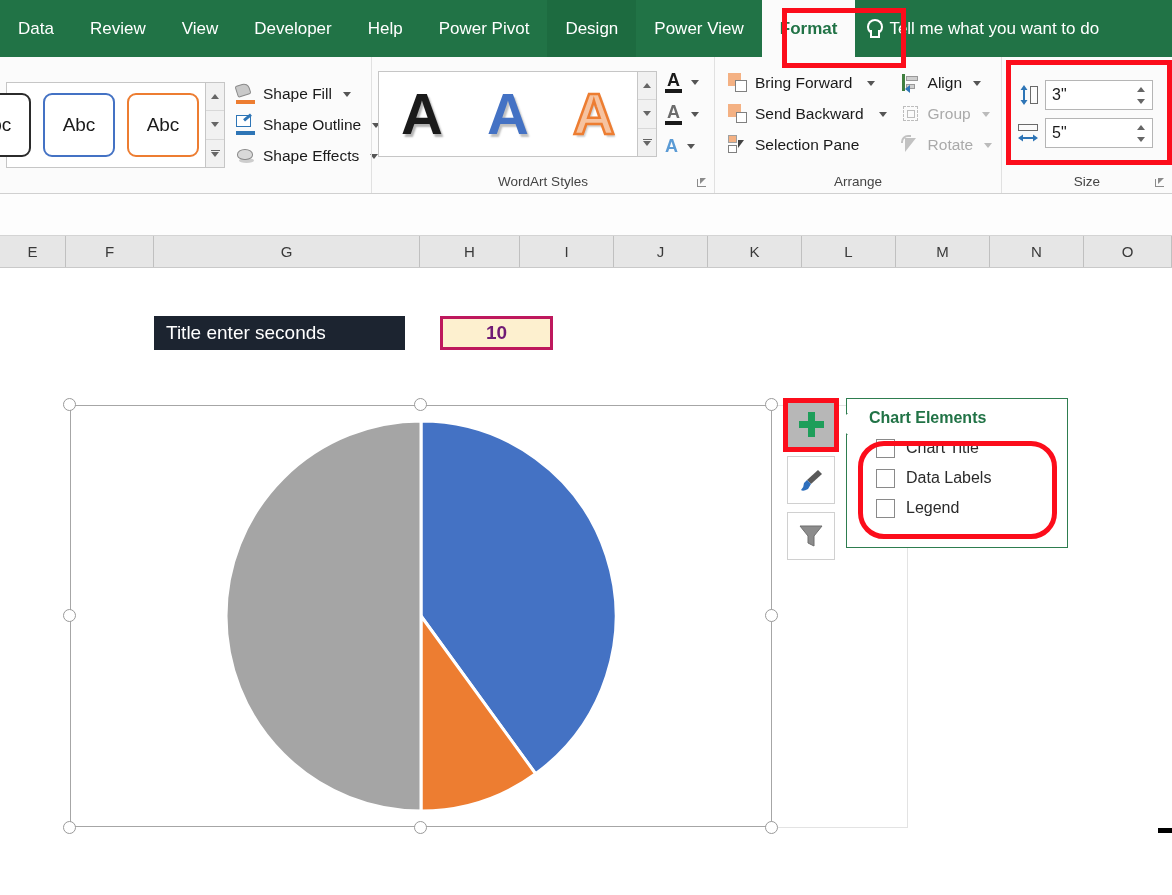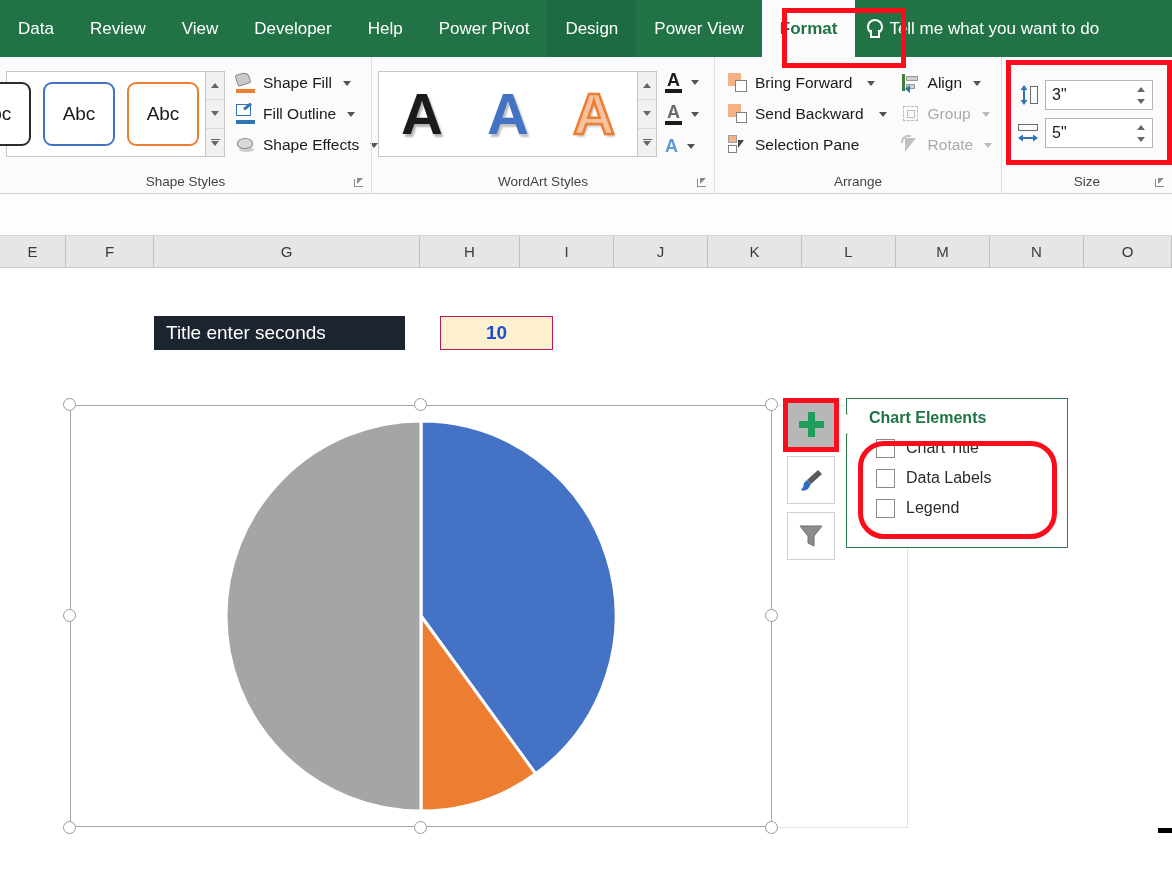--- a/index.html
+++ b/index.html
@@ -187,23 +187,23 @@
   }
 
   
   .banner { position:absolute; left:154px; top:316px; width:399px; height:34px; display:flex; }
   .banner-label {
     flex:1; background:#1c2430; color:#ffffff;
     display:flex; align-items:center; padding-left:12px;
     font-size:19px;
   }
   .banner-value {
-    width:113px; background:#fdf0cf; border:1px solid #be185d;
+    width:113px; background:#fdf0cf; border:3px solid #be185d;
     display:flex; align-items:center; justify-content:center;
-    font-size:19px; font-weight:700; color:#1d4ed8;margin-left:35px;
+    font-size:19px; font-weight:700; color:#701a75;margin-left:35px;
   }
 
   
   .chart-obj { position:absolute; left:70px; top:405px; width:702px; height:422px; }
   .chart-frame { position:absolute; inset:0; border:1px solid #a6a6a6; background:#ffffff; }
   .handle {
     position:absolute; width:13px; height:13px; border-radius:50%;
     background:#ffffff; border:1.5px solid #9a9a9a;
   }
   .chart-plot-extend {
@@ -301,36 +301,32 @@
               </span>
             <span>Shape Fill</span>
             <span class="caret"></span>
           </div>
           <div class="cmd">
             <span class="ico ico-outline">
                 <i class="pencil"></i>
                 <i class="pnib"></i>
                 <i class="ubar"></i>
               </span>
-            <span>Fill Outline</span>
+            <span>Shape Outline</span>
             <span class="caret"></span>
           </div>
           <div class="cmd">
             <span class="ico ico-effects">
                 <i class="sh"></i>
                 <i class="blob"></i>
               </span>
             <span>Shape Effects</span>
             <span class="caret"></span>
           </div>
         </div>
-      </div>
-      <div class="rgroup-title">
-        <span>Shape Styles</span>
-        <span class="dialog-launcher"></span>
       </div>
     </div>
 
     <div class="rgroup" style="width:343px">
       <div class="rgroup-body">
         <div class="gallery">
           <div class="gal-items">
             <div class="wa-tile wa-k">A</div>
             <div class="wa-tile wa-b">A</div>
             <div class="wa-tile wa-o">A</div>

